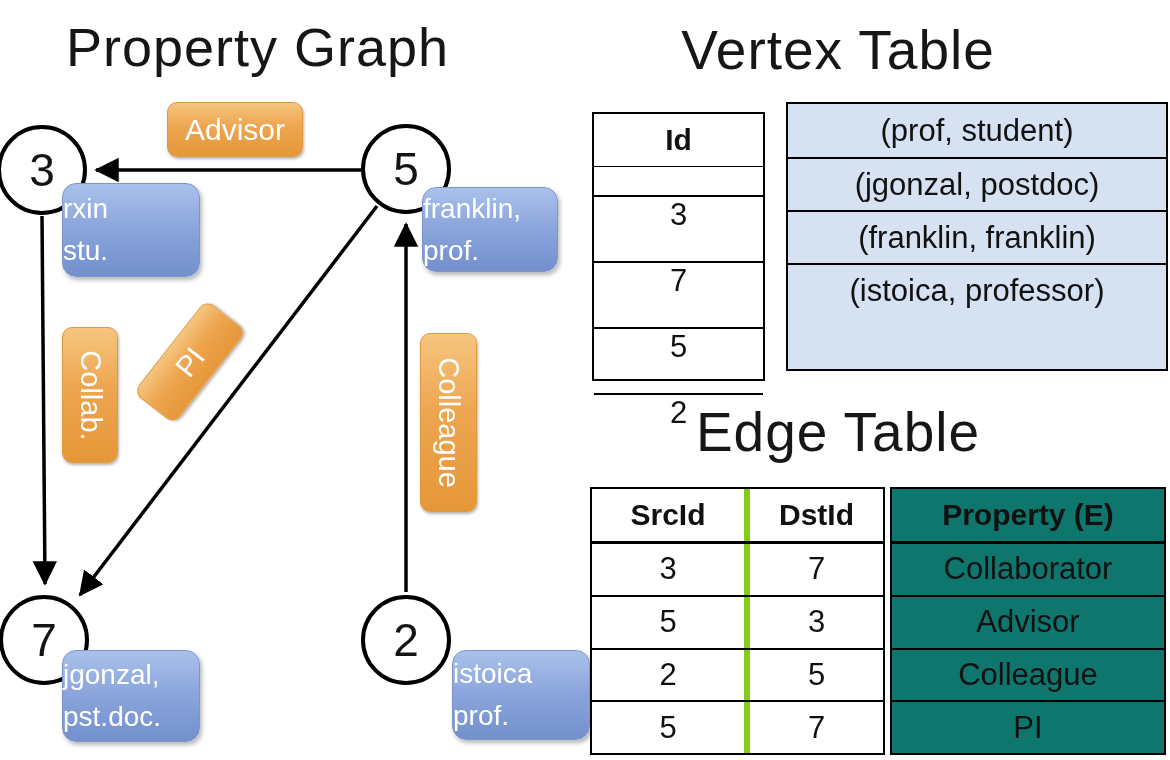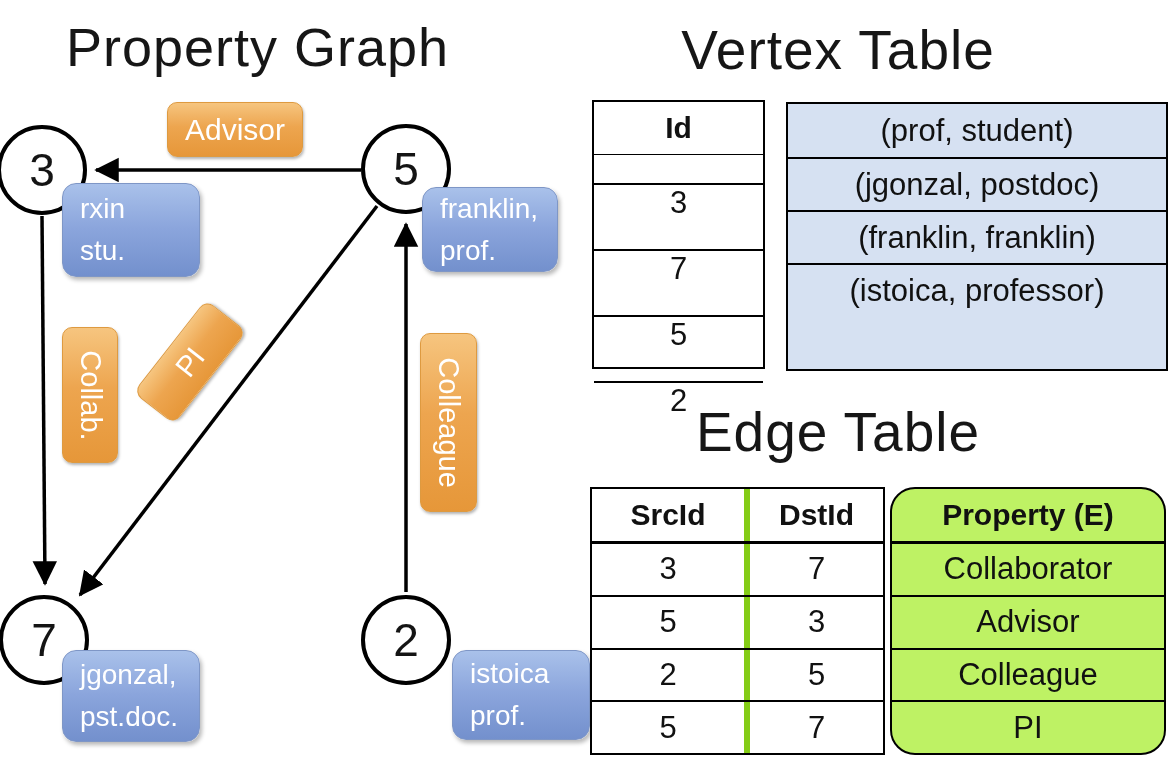--- a/index.html
+++ b/index.html
@@ -16,42 +16,42 @@
   .gnode{
     position:absolute;width:90px;height:90px;border:4px solid #000;border-radius:50%;
     background:#fff;display:flex;align-items:center;justify-content:center;
     font-size:46px;color:#141414;z-index:3;box-sizing:border-box;
   }
   .vbox{
     position:absolute;z-index:4;border-radius:14px;box-sizing:border-box;
     background:linear-gradient(180deg,#a9c1ea 0%,#8ba5dc 48%,#7390cd 100%);
     border:1px solid #7e96c6;box-shadow:2px 3px 4px rgba(0,0,0,0.28);
     color:#fff;font-size:28px;line-height:42px;
-    display:flex;flex-direction:column;justify-content:center;padding-left:17px;
+    display:flex;flex-direction:column;justify-content:center;
   }
   .ebox{
     position:absolute;z-index:2;border-radius:10px;box-sizing:border-box;
     background:linear-gradient(180deg,#f6c57f 0%,#eda54f 45%,#e69739 100%);
     border:1px solid #de9a40;box-shadow:1px 2px 3px rgba(0,0,0,0.3);
     color:#fff;font-size:29px;display:flex;align-items:center;justify-content:center;
   }
   .rot90{transform:rotate(90deg);white-space:nowrap;}
   
   .subtable{
     position:absolute;border:2px solid #000;background:#fff;display:grid;
     grid-template-rows:53px repeat(4,1fr);box-sizing:border-box;z-index:5;
   }
   .trow{
     display:flex;align-items:center;justify-content:center;
     font-size:31px;border-top:2px solid #000;white-space:nowrap;
   }
   .trow:first-child{border-top:none;}
   .trow.th{font-weight:bold;font-size:30px;border-bottom:1px solid #000;}
   .fill-blue{background:#d6e1f2;}
-  .fill-peach{background:#bef264;border-radius:25px;}
+  .fill-peach{background:#0f766e;}
   .cell2{display:grid;grid-template-columns:152px 1fr;padding:0;}
   .cell2 > span{display:flex;align-items:center;justify-content:center;height:100%;}
   .cell2 > span:last-child{border-left:6px solid #84cc16;}
 </style>
 </head>
 <body>
 
 <div class="canvas">
 
   <svg class="edges" width="1170" height="760" viewBox="0 0 1170 760">
@@ -94,21 +94,21 @@
   </div>
   <div class="vbox" style="left:62px;top:650px;width:138px;height:92px;">
     <div>jgonzal,</div>
     <div>pst.doc.</div>
   </div>
   <div class="vbox" style="left:420px;top:650px;width:138px;height:90px;margin-left:32px;">
     <div>istoica</div>
     <div>prof.</div>
   </div>
 
-  <div class="subtable" style="left:592px;top:100px;width:173px;height:269px;gap:28px;">
+  <div class="subtable" style="left:592px;top:112px;width:173px;height:269px;gap:28px;">
     <div class="trow th">Id</div>
     <div class="trow">3</div>
     <div class="trow">7</div>
     <div class="trow">5</div>
     <div class="trow">2</div>
   </div>
 
   <div class="subtable fill-blue" style="left:786px;top:102px;width:382px;height:269px;">
     <div class="trow">(prof, student)</div>
     <div class="trow">(jgonzal, postdoc)</div>

